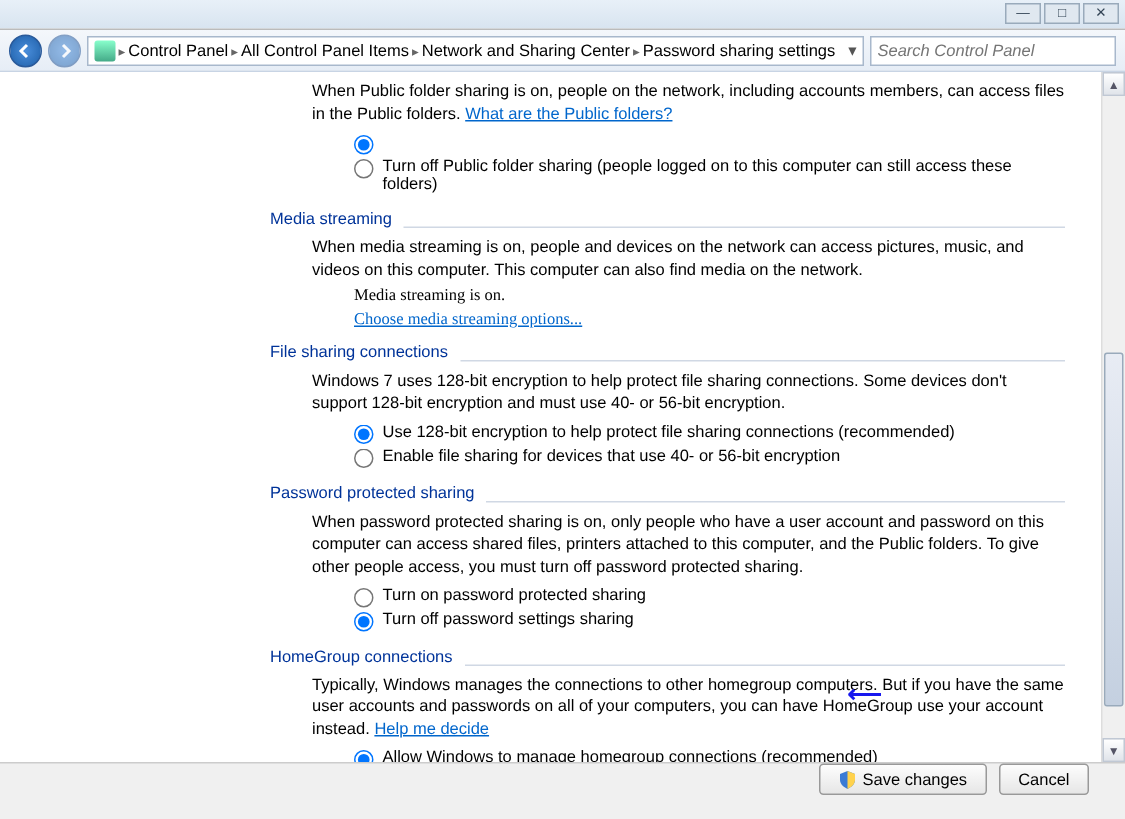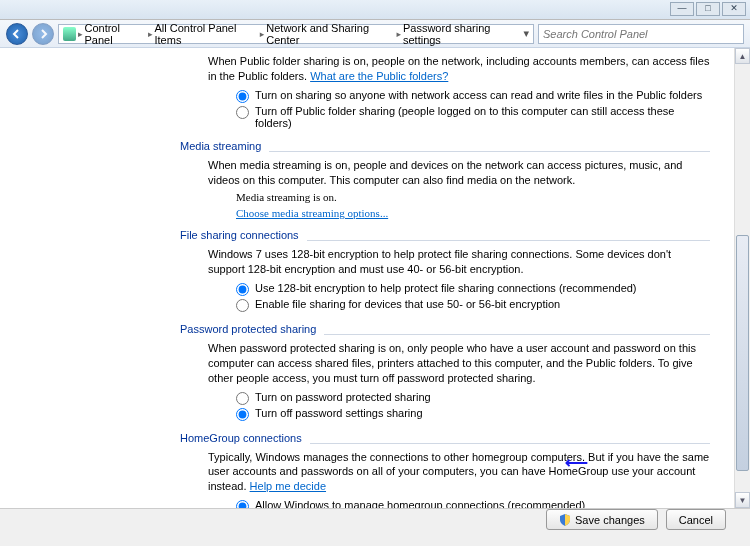--- a/index.html
+++ b/index.html
@@ -9,21 +9,21 @@
 .winbtn { width: 24px; height: 14px; background: #e0e8f0; border: 1px solid #9ab; font-size: 9px; text-align: center; line-height: 11px; color: #345; }
 .navbar { height: 28px; background: linear-gradient(#f4f7fb,#e6edf6); display: flex; align-items: center; padding: 0 6px; border-bottom: 1px solid #c8d4e4; gap: 4px; }
 .navbtn { width: 22px; height: 22px; border-radius: 50%; background: radial-gradient(#4a8edb,#1e5fa8); border: 1px solid #2a5a9a; display: flex; align-items: center; justify-content: center; }
 .navbtn.fwd { opacity: .55; }
 .navbtn svg { width: 10px; height: 10px; }
 .breadcrumb { flex: 1; height: 20px; background: #fff; border: 1px solid #a8b8cc; display: flex; align-items: center; padding: 0 4px; gap: 2px; font-size: 11px; }
 .bc-icon { width: 14px; height: 14px; background: linear-gradient(#8fc,#4a8); border-radius: 2px; }
 .bc-sep { color: #666; font-size: 9px; }
 .bc-item { color: #000; cursor: pointer; }
 .bc-dd { margin-left: auto; color: #555; }
-.searchbox { width: 206px; height: 20px; background: #fff; border: 1px solid #a8b8cc; padding: 0 4px; display: flex; align-items: center; }
+.searchbox { width: 164px; height: 20px; background: #fff; border: 1px solid #a8b8cc; padding: 0 4px; display: flex; align-items: center; }
 .searchbox input { border: none; outline: none; width: 100%; font-size: 11px; color: #888; font-style: italic; }
 .content { position: absolute; top: 48px; left: 0; right: 0; bottom: 38px; overflow-y: auto; padding: 4px 40px 4px 180px; }
 .para { color: #000; margin: 2px 0 4px 28px; line-height: 1.35; }
 .link { color: #0066cc; text-decoration: underline; cursor: pointer; }
 .radios { margin: 4px 0 4px 56px; }
 .radio-row { display: flex; align-items: flex-start; gap: 6px; padding: 1px 0; }
 .radio-row input { margin-top: 1px; }
 .section { margin: 10px 0 0 0; }
 .sec-head { display: flex; align-items: flex-end; gap: 8px; margin-bottom: 6px; }
 .sec-title { color: #003399; font-size: 11px; white-space: nowrap; }
@@ -77,21 +77,20 @@
   </div>
 </div>
 
 <div class="content">
   <div class="para">
     <span>When Public folder sharing is on, people on the network, including accounts members, can access files in the Public folders. </span><span class="link">What are the Public folders?</span>
   </div>
   <div class="radios">
     <label class="radio-row">
         <input type="radio" name="pf" checked="" style="">
-        <span>Turn on sharing so anyone with network access can read and write files in the Public folders</span>
       </label>
     <label class="radio-row">
         <input type="radio" name="pf" style="">
         <span>Turn off Public folder sharing (people logged on to this computer can still access these folders)</span>
       </label>
   </div>
 
   <div class="section">
     <div class="sec-head">
         <span class="sec-title">Media streaming</span>
@@ -108,21 +107,21 @@
         <div class="sec-line"></div>
       </div>
     <div class="para">Windows 7 uses 128-bit encryption to help protect file sharing connections. Some devices don't support 128-bit encryption and must use 40- or 56-bit encryption.</div>
     <div class="radios">
       <label class="radio-row">
           <input type="radio" name="fs" checked="" style="">
           <span>Use 128-bit encryption to help protect file sharing connections (recommended)</span>
         </label>
       <label class="radio-row">
           <input type="radio" name="fs" style="">
-          <span>Enable file sharing for devices that use 50- or 56-bit encryption</span>
+          <span>Enable file sharing for devices that use 40- or 56-bit encryption</span>
         </label>
     </div>
   </div>
 
   <div class="section">
     <div class="sec-head">
         <span class="sec-title">Password protected sharing</span>
         <div class="sec-line"></div>
       </div>
     <div class="para">When password protected sharing is on, only people who have a user account and password on this computer can access shared files, printers attached to this computer, and the Public folders. To give other people access, you must turn off password protected sharing.</div>

